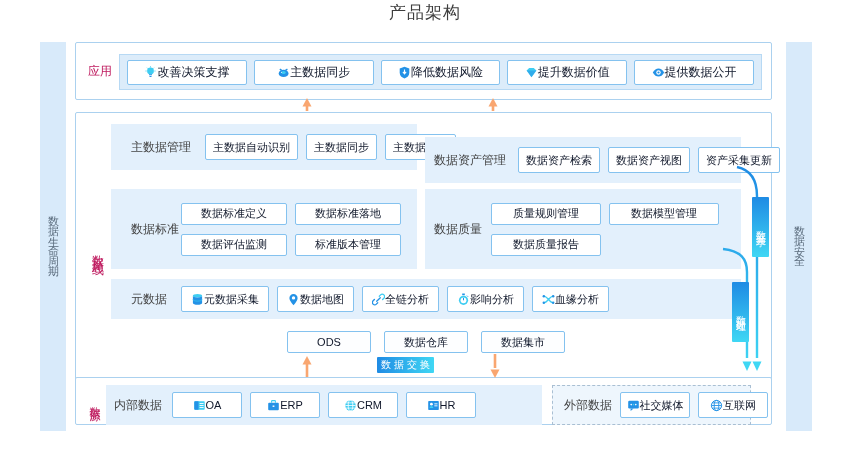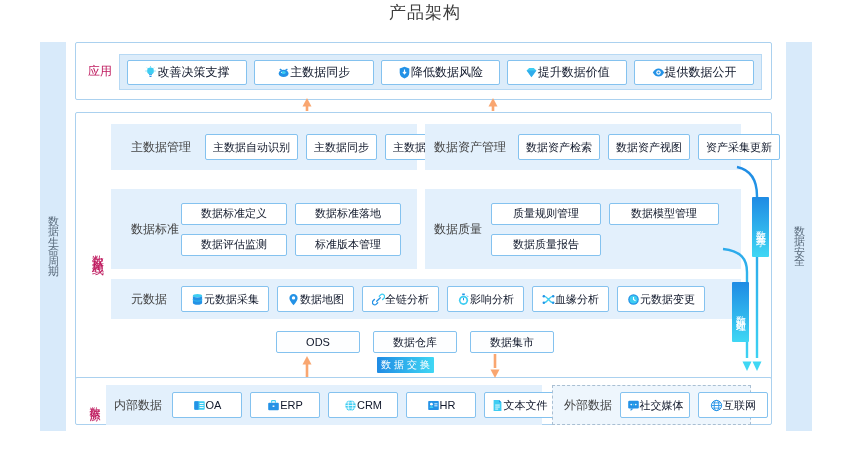--- a/index.html
+++ b/index.html
@@ -17,35 +17,35 @@
   .sec-src{top:377px;height:48px}
   .sec-label{font-size:12px;color:#be185d}
   .app-label{position:absolute;left:12px;top:0;height:100%;display:flex;align-items:center}
   .v-label{position:absolute;left:13px;top:50%;transform:translateY(-50%);writing-mode:vertical-rl;letter-spacing:3px;font-size:12px}
   .app-strip{position:absolute;left:43px;right:9px;top:11px;bottom:9px;background:#dcecfa;border:1px solid #b7d9f4;display:flex;align-items:center;gap:7px;padding:0 7px}
   .btn{display:flex;align-items:center;justify-content:center;background:#fff;border:1px solid #84c2ef;border-radius:2px;color:#0f172a;font-size:11px;white-space:nowrap}
   .app-btn{flex:1;height:25px;font-size:12px}
   .panel{position:absolute;background:#e3f0fc;display:flex;align-items:center}
   .plabel{font-size:12px;color:#444;white-space:nowrap}
   .p-master{left:35px;top:11px;width:306px;height:46px}
-  .p-asset{left:349px;top:11px;width:316px;height:46px}
+  .p-asset{left:349px;top:24px;width:316px;height:46px}
   .p-master .plabel,.p-meta .plabel{padding:0 14px 0 20px}
   .p-asset .plabel{padding:0 12px 0 9px}
   .chips{display:flex;align-items:center;gap:8px}
   .chip{height:26px;padding:0 7px}
   .p-standard{left:35px;top:76px;width:306px;height:80px}
   .p-quality{left:349px;top:76px;width:316px;height:80px}
   .p-standard .plabel{padding:0 8px 0 20px;width:70px}
   .p-quality .plabel{padding:0 8px 0 9px;width:66px}
   .grid{display:grid;grid-template-columns:repeat(2,106px);gap:9px 8px}
   .p-quality .grid{grid-template-columns:repeat(2,110px)}
   .grid .btn{height:22px}
   .p-meta{left:35px;top:166px;width:630px;height:40px}
   .p-meta .chip{padding:0 9px}
-  .storage-row{position:absolute;left:200px;top:218px;display:flex;gap:13px}
+  .storage-row{position:absolute;left:211px;top:218px;display:flex;gap:13px}
   .storage-btn{width:84px;height:22px;background:#fdfeff}
   .badge-h{position:absolute;left:377px;top:357px;width:57px;height:16px;background:linear-gradient(90deg,#1f8be4,#3fd7f4);color:#fff;font-size:10px;letter-spacing:3px;padding-left:3px;display:flex;align-items:center;justify-content:center;z-index:6;border-radius:1px}
   .badge-v{position:absolute;width:17px;height:60px;background:linear-gradient(180deg,#1f8be4,#3fd7f4);color:#fff;display:flex;align-items:center;justify-content:center;z-index:6;border-radius:1px}
   .badge-v span{writing-mode:vertical-rl;font-size:10px;letter-spacing:2px}
   .badge-share{left:752px;top:197px}
   .badge-process{left:732px;top:282px}
   .src-label{left:11px;font-size:11px;letter-spacing:2px}
   .p-internal{left:30px;top:7px;width:436px;height:40px}
   .p-external{left:476px;top:7px;width:199px;height:40px;background:#eef6fd;border:1px dashed #a9bfd3}
   .p-internal .plabel{padding:0 10px 0 8px}
@@ -241,30 +241,20 @@
               <svg width="13" height="13" viewBox="0 0 13 13">
                 <path d="M1.8 3.2 C5.6 3.2 7.4 9.8 11.2 9.8 M1.8 9.8 C5.6 9.8 7.4 3.2 11.2 3.2" stroke="#3ecdf2" stroke-width="1.2" fill="none"></path>
                 <circle cx="1.8" cy="3.2" r="1.2" fill="#2492e6"></circle>
                 <circle cx="1.8" cy="9.8" r="1.2" fill="#2492e6"></circle>
                 <circle cx="11.2" cy="3.2" r="1.2" fill="#2492e6"></circle>
                 <circle cx="11.2" cy="9.8" r="1.2" fill="#2492e6"></circle>
               </svg>
             </span>
             <span>血缘分析</span>
           </div>
-          <div class="btn chip">
-            <span class="ic">
-              <svg width="13" height="13" viewBox="0 0 13 13">
-                <circle cx="6.5" cy="6.5" r="5.3" fill="#2492e6"></circle>
-                <circle cx="6.5" cy="6.5" r="4" fill="#3ecdf2"></circle>
-                <path d="M6.5 3.9 V6.5 L8.5 7.7" stroke="#fff" stroke-width="1.1" fill="none"></path>
-              </svg>
-            </span>
-            <span>元数据变更</span>
-          </div>
         </div>
     </div>
 
     <div class="storage-row">
         <div class="btn storage-btn">
           <span>ODS</span>
         </div>
         <div class="btn storage-btn">
           <span>数据仓库</span>
         </div>
@@ -318,32 +308,20 @@
             <span class="ic">
               <svg width="13" height="13" viewBox="0 0 13 13">
                 <rect x="1.2" y="2" width="10.6" height="9" rx=".8" fill="#2492e6"></rect>
                 <circle cx="4.4" cy="5.2" r="1.4" fill="#fff"></circle>
                 <path d="M2.6 9 c0-1.2 .8-1.9 1.8-1.9 s1.8 .7 1.8 1.9" fill="#3ecdf2"></path>
                 <rect x="7.3" y="4.4" width="3.2" height=".9" fill="#fff"></rect>
                 <rect x="7.3" y="6.4" width="3.2" height=".9" fill="#fff"></rect>
               </svg>
             </span>
             <span>HR</span>
-          </div>
-          <div class="btn src-chip">
-            <span class="ic">
-              <svg width="13" height="13" viewBox="0 0 13 13">
-                <path d="M2.6 .9 H8 L10.4 3.3 V12.1 H2.6Z" fill="#3ecdf2"></path>
-                <path d="M8 .9 V3.3 H10.4Z" fill="#2492e6"></path>
-                <rect x="4.2" y="5.6" width="4.6" height=".9" fill="#fff"></rect>
-                <rect x="4.2" y="7.6" width="4.6" height=".9" fill="#fff"></rect>
-                <rect x="4.2" y="9.6" width="3" height=".9" fill="#fff"></rect>
-              </svg>
-            </span>
-            <span>文本文件</span>
           </div>
         </div>
     </div>
 
     <div class="panel p-external">
       <div class="plabel">外部数据</div>
       <div class="chips">
           <div class="btn src-chip">
             <span class="ic">
               <svg width="13" height="13" viewBox="0 0 13 13">

